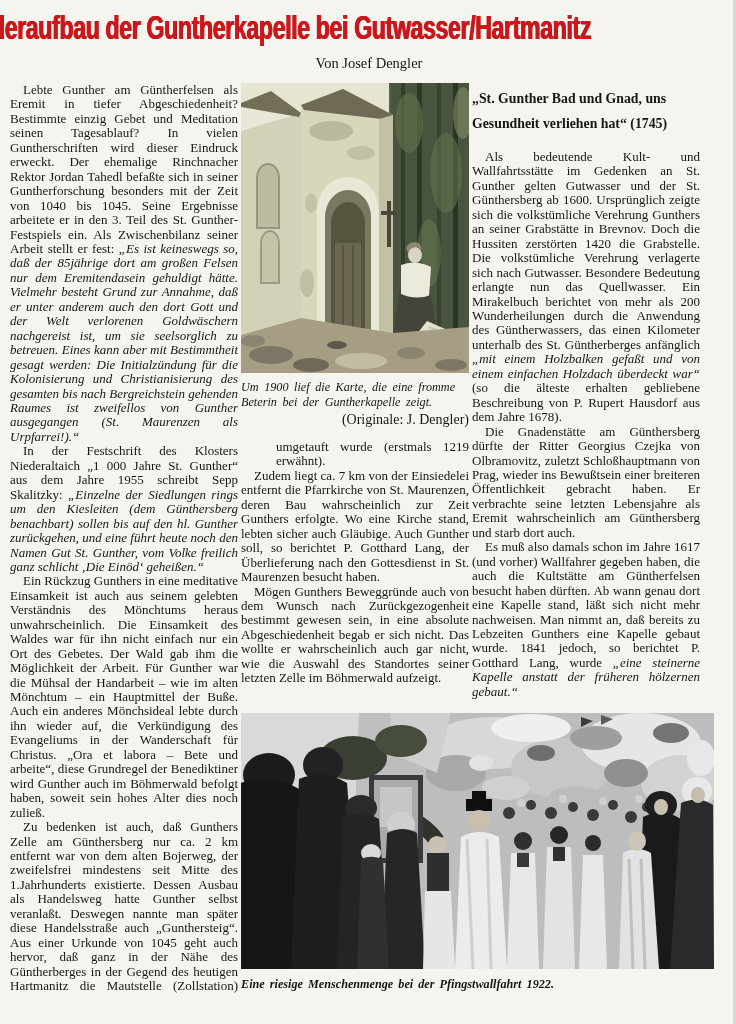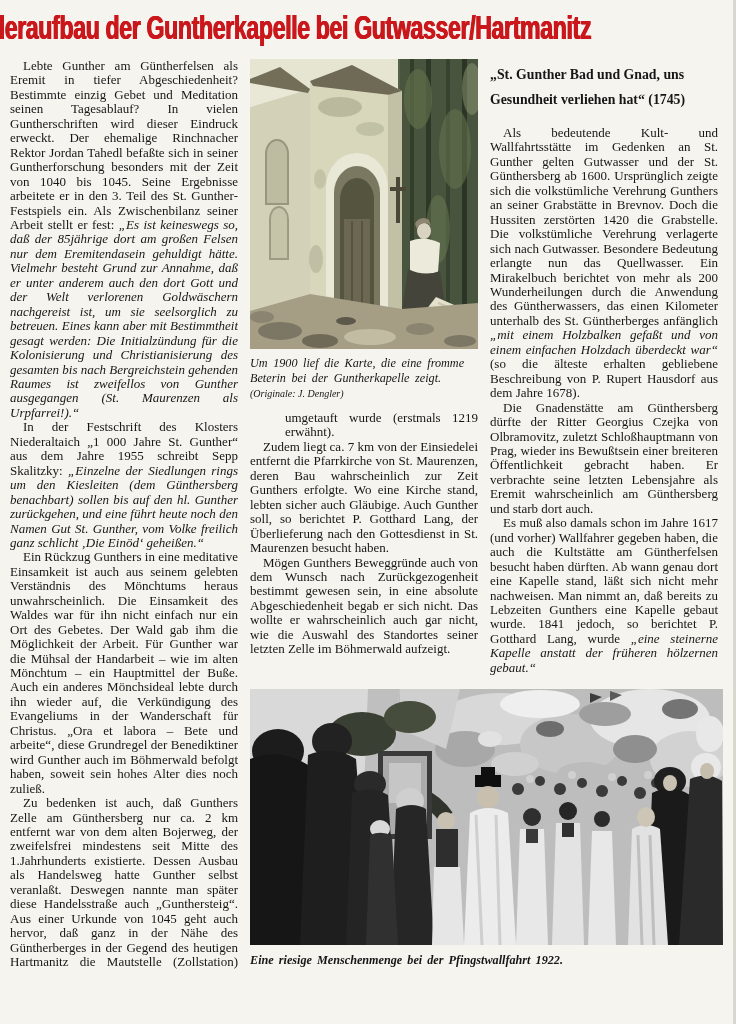--- a/index.html
+++ b/index.html
@@ -29,62 +29,63 @@
   .subtitle {
     margin-top: 9px; text-align: center;
     font-style: italic; font-size: 17.5px; word-spacing: 3px; letter-spacing: 0.2px;
   }
   .byline { margin-top: 7px; text-align: center; font-size: 14.5px; }
 
   
   .content {
     display: grid;
     grid-template-columns: 228px 228px 228px;
-    column-gap: 12px;
+    column-gap: 3px;
     margin-top: 11px;
   }
   .colA { grid-column: 1; grid-row: 1 / 3; height: 912px; overflow: hidden; }
   .colB { grid-column: 2; grid-row: 1; height: 627px; overflow: hidden; }
   .colC { grid-column: 3; grid-row: 1; height: 627px; overflow: hidden; }
   .photo2-block { grid-column: 2 / 4; grid-row: 2; font-weight: bold; }
 
   .coltext p {
     margin: 0; text-indent: 13px; text-align: justify;
     font-size: 13px; line-height: 14.45px;
   }
   .coltext p.noindent { text-indent: 0; margin-left: 35px; }
   .coltext i { font-style: italic; }
 
   .photo-frame { display: block; line-height: 0; }
   .caption {
     font-style: italic; font-size: 12.2px; line-height: 15px;
     word-spacing: 2.5px; margin-top: 7px;
   }
   .credit {
-    font-style: italic; font-size: 10px; margin-top: 2px;
+    font-size: 14px; text-align: right; margin-top: 2px;
   }
   .colB .coltext { margin-top: 12px; }
 
   .c3-heading {
     font-weight: bold; font-size: 13.8px; line-height: 25px;
     margin: 3px 0 14px 0;
   }
   .caption2 {
     font-style: italic; font-size: 12.2px; line-height: 15px;
     word-spacing: 2px; margin-top: 8px;
   }
 </style>
 </head>
 <body>
 
 <div class="page">
 
   <div class="title-row">
     <div class="headline" style="color: rgb(201, 23, 28);">Wiederaufbau der Guntherkapelle bei Gutwasser/Hartmanitz</div>
   </div>
+  <div class="byline">Von Josef Dengler</div>
 
   <div class="content">
 
     <div class="colA coltext">
         <p><span>Lebte Gunther am Güntherfelsen als Eremit in tiefer Abgeschiedenheit? Bestimmte einzig Gebet und Meditation seinen Tagesablauf? In vielen Guntherschriften wird dieser Eindruck erweckt. Der ehemalige Rinchnacher Rektor Jordan Tahedl befaßte sich in seiner Guntherforschung besonders mit der Zeit von 1040 bis 1045. Seine Ergebnisse arbeitete er in den 3. Teil des St. Gunther-Festspiels ein. Als Zwischenbilanz seiner Arbeit stellt er fest: </span><i>„Es ist keineswegs so, daß der 85jährige dort am großen Felsen nur dem Eremitendasein gehuldigt hätte. Vielmehr besteht Grund zur Annahme, daß er unter anderem auch den dort Gott und der Welt verlorenen Goldwäschern nachgereist ist, um sie seelsorglich zu betreuen. Eines kann aber mit Bestimmtheit gesagt werden: Die Initialzündung für die Kolonisierung und Christianisierung des gesamten bis nach Bergreichstein gehenden Raumes ist zweifellos von Gunther ausgegangen (St. Maurenzen als Urpfarrei!).“</i></p>
         <p><span>In der Festschrift des Klosters Niederaltaich „1 000 Jahre St. Gunther“ aus dem Jahre 1955 schreibt Sepp Skalitzky: </span><i>„Einzelne der Siedlungen rings um den Kiesleiten (dem Günthersberg benachbart) sollen bis auf den hl. Gunther zurückgehen, und eine führt heute noch den Namen Gut St. Gunther, vom Volke freilich ganz schlicht ‚Die Einöd‘ geheißen.“</i></p>
         <p><span>Ein Rückzug Gunthers in eine meditative Einsamkeit ist auch aus seinem gelebten Verständnis des Mönchtums heraus unwahrscheinlich. Die Einsamkeit des Waldes war für ihn nicht einfach nur ein Ort des Gebetes. Der Wald gab ihm die Möglichkeit der Arbeit. Für Gunther war die Mühsal der Handarbeit – wie im alten Mönchtum – ein Hauptmittel der Buße. Auch ein anderes Mönchsideal lebte durch ihn wieder auf, die Verkündigung des Evangeliums in der Wanderschaft für Christus. „Ora et labora – Bete und arbeite“, diese Grundregel der Benediktiner wird Gunther auch im Böhmerwald befolgt haben, soweit sein hohes Alter dies noch zuließ.</span></p>
         <p><span>Zu bedenken ist auch, daß Gunthers Zelle am Günthersberg nur ca. 2 km entfernt war von dem alten Bojerweg, der zweifelsfrei mindestens seit Mitte des 1.Jahrhunderts existierte. Dessen Ausbau als Handelsweg hatte Gunther selbst veranlaßt. Deswegen nannte man später diese Handelsstraße auch „Gunthersteig“. Aus einer Urkunde von 1045 geht auch hervor, daß ganz in der Nähe des Güntherberges in der Gegend des heutigen Hartmanitz die Mautstelle (Zollstation) Breznitz (=Birkenhain) existierte, die allerdings bald in Artmanitz (=Hartmanitz)</span></p>
       </div>
 

